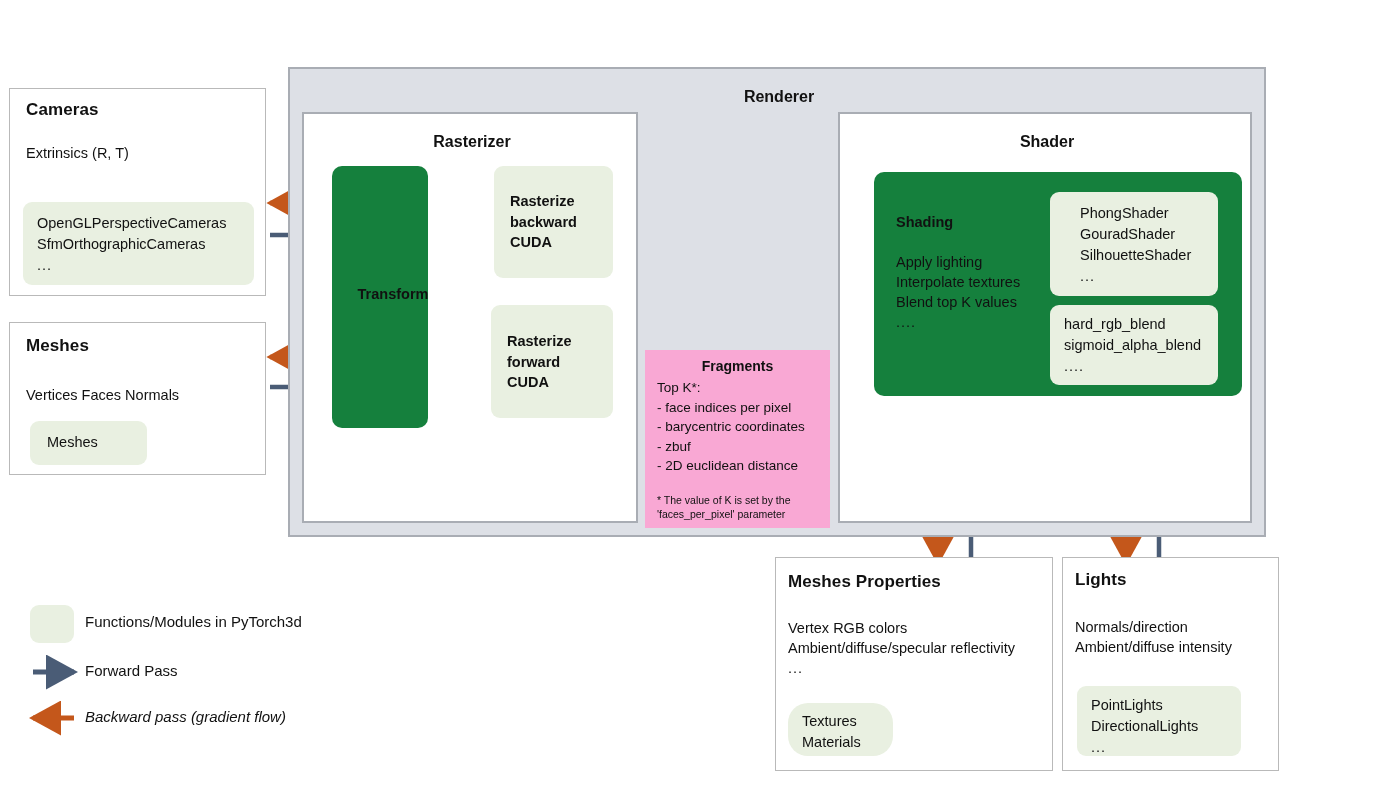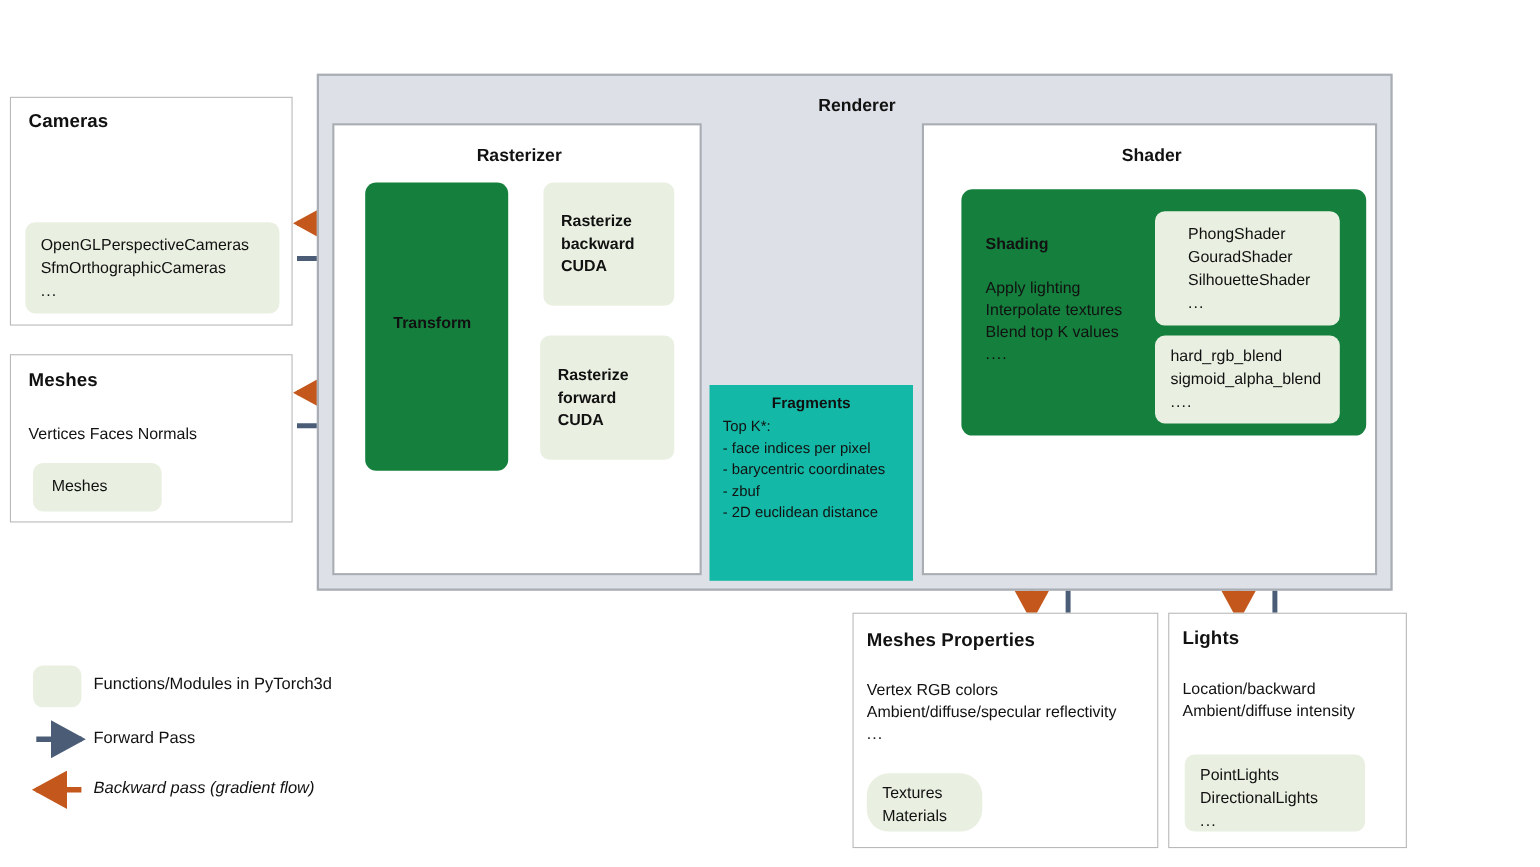--- a/index.html
+++ b/index.html
@@ -21,21 +21,21 @@
   .sub-panel{
     background:#ffffff;border:2px solid #a9adb4;
   }
   .green-chip{
     background:#e9f0e1;border-radius:9px;
   }
   .blue-chip{
     background:#15803d;border-radius:10px;
   }
   .cream-chip{
-    background:#14b8a6;
+    background:#f9a8d4;
   }
 
   
   .h-title{font-weight:bold;font-size:17px;letter-spacing:.1px;}
   .h-section{font-weight:bold;font-size:16px;text-align:center;}
   .h-renderer{font-weight:bold;font-size:16px;text-align:center;}
   .body-txt{font-size:14.5px;line-height:20px;}
   .chip-txt{font-size:14.5px;line-height:21px;}
   .frag-title{font-weight:bold;font-size:14px;text-align:center;}
   .frag-txt{font-size:13.5px;line-height:19.5px;}
@@ -89,21 +89,21 @@
 </svg>
 
 <div class="abs renderer-shell" style="left:288px;top:67px;width:978px;height:470px;">
   <div class="abs h-renderer" style="left:0;top:19px;width:978px;">Renderer</div>
 </div>
 
 <div class="abs sub-panel" style="left:302px;top:112px;width:336px;height:411px;">
   <div class="abs h-section" style="left:0;top:19px;width:336px;">Rasterizer</div>
 </div>
 
-<div class="abs blue-chip" style="left:332px;top:166px;width:130px;height:262px;">
+<div class="abs blue-chip" style="left:332px;top:166px;width:96px;height:262px;">
   <div class="abs chip-bold" style="left:0;top:120px;width:122px;text-align:center;">Transform</div>
 </div>
 
 <div class="abs green-chip" style="left:494px;top:166px;width:119px;height:112px;">
   <div class="abs cuda-label" style="left:16px;top:25px;width:103px;">
     <div>Rasterize</div>
     <div>backward</div>
     <div>CUDA</div>
   </div>
 </div>
@@ -118,20 +118,24 @@
 
 <div class="abs cream-chip" style="left:645px;top:350px;width:185px;height:178px;">
   <div class="abs frag-title" style="left:0;top:8px;width:185px;">Fragments</div>
   <div class="abs frag-txt" style="left:12px;top:28px;width:175px;">
     <div class="nowrap">Top K*:</div>
     <div class="nowrap">- face indices per pixel</div>
     <div class="nowrap">- barycentric coordinates</div>
     <div class="nowrap">- zbuf</div>
     <div class="nowrap">- 2D euclidean distance</div>
   </div>
+  <div class="abs frag-note" style="left:12px;top:143px;width:175px;">
+    <div class="nowrap">* The value of K is set by the</div>
+    <div class="nowrap">'faces_per_pixel' parameter</div>
+  </div>
 </div>
 
 <div class="abs sub-panel" style="left:838px;top:112px;width:414px;height:411px;">
   <div class="abs h-section" style="left:0;top:19px;width:414px;">Shader</div>
 </div>
 
 <div class="abs blue-chip" style="left:874px;top:172px;width:368px;height:224px;">
   <div class="abs chip-bold" style="left:22px;top:42px;">Shading</div>
   <div class="abs body-txt" style="left:22px;top:80px;width:180px;">
     <div class="nowrap">Apply lighting</div>
@@ -154,20 +158,21 @@
       <div class="nowrap">hard_rgb_blend</div>
       <div class="nowrap">sigmoid_alpha_blend</div>
       <div class="nowrap dots">....</div>
     </div>
   </div>
 </div>
 
 <div class="abs white-card" style="left:9px;top:88px;width:257px;height:208px;">
   <div class="abs h-title" style="left:16px;top:11px;">Cameras</div>
   <div class="abs body-txt" style="left:16px;top:54px;width:230px;">
+    <div class="nowrap">Extrinsics (R, T)</div>
   </div>
   <div class="abs green-chip" style="left:13px;top:113px;width:231px;height:83px;">
     <div class="abs chip-txt" style="left:14px;top:11px;width:218px;">
       <div class="nowrap">OpenGLPerspectiveCameras</div>
       <div class="nowrap">SfmOrthographicCameras</div>
       <div class="nowrap dots">...</div>
     </div>
   </div>
 </div>
 
@@ -194,21 +199,21 @@
     <div class="abs chip-txt" style="left:14px;top:8px;width:100px;">
       <div class="nowrap">Textures</div>
       <div class="nowrap">Materials</div>
     </div>
   </div>
 </div>
 
 <div class="abs white-card" style="left:1062px;top:557px;width:217px;height:214px;">
   <div class="abs h-title" style="left:12px;top:12px;">Lights</div>
   <div class="abs body-txt" style="left:12px;top:59px;width:205px;">
-    <div class="nowrap">Location/backward</div>
+    <div class="nowrap">Normals/direction</div>
     <div class="nowrap">Ambient/diffuse intensity</div>
   </div>
   <div class="abs green-chip" style="left:14px;top:128px;width:164px;height:70px;">
     <div class="abs chip-txt" style="left:14px;top:9px;width:150px;">
       <div class="nowrap">PointLights</div>
       <div class="nowrap">DirectionalLights</div>
       <div class="nowrap dots">...</div>
     </div>
   </div>
 </div>

